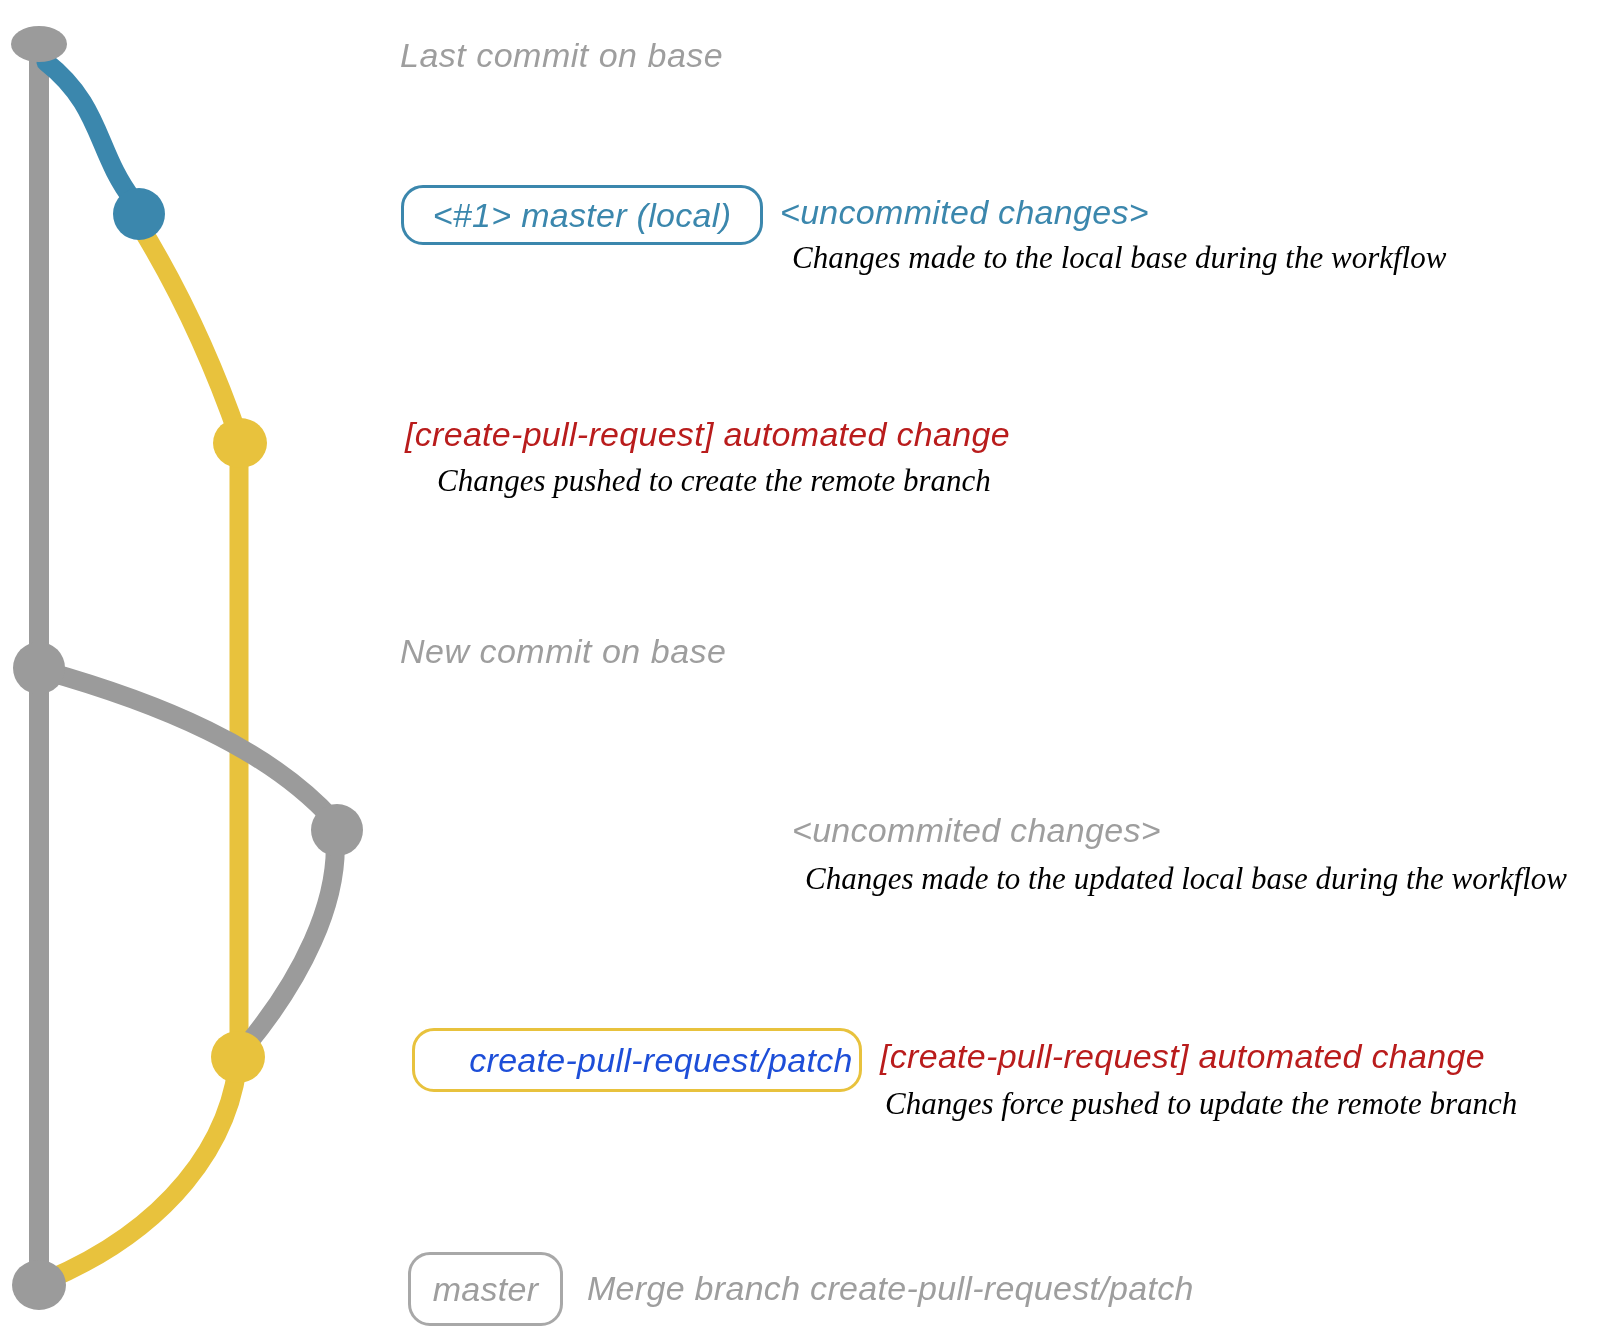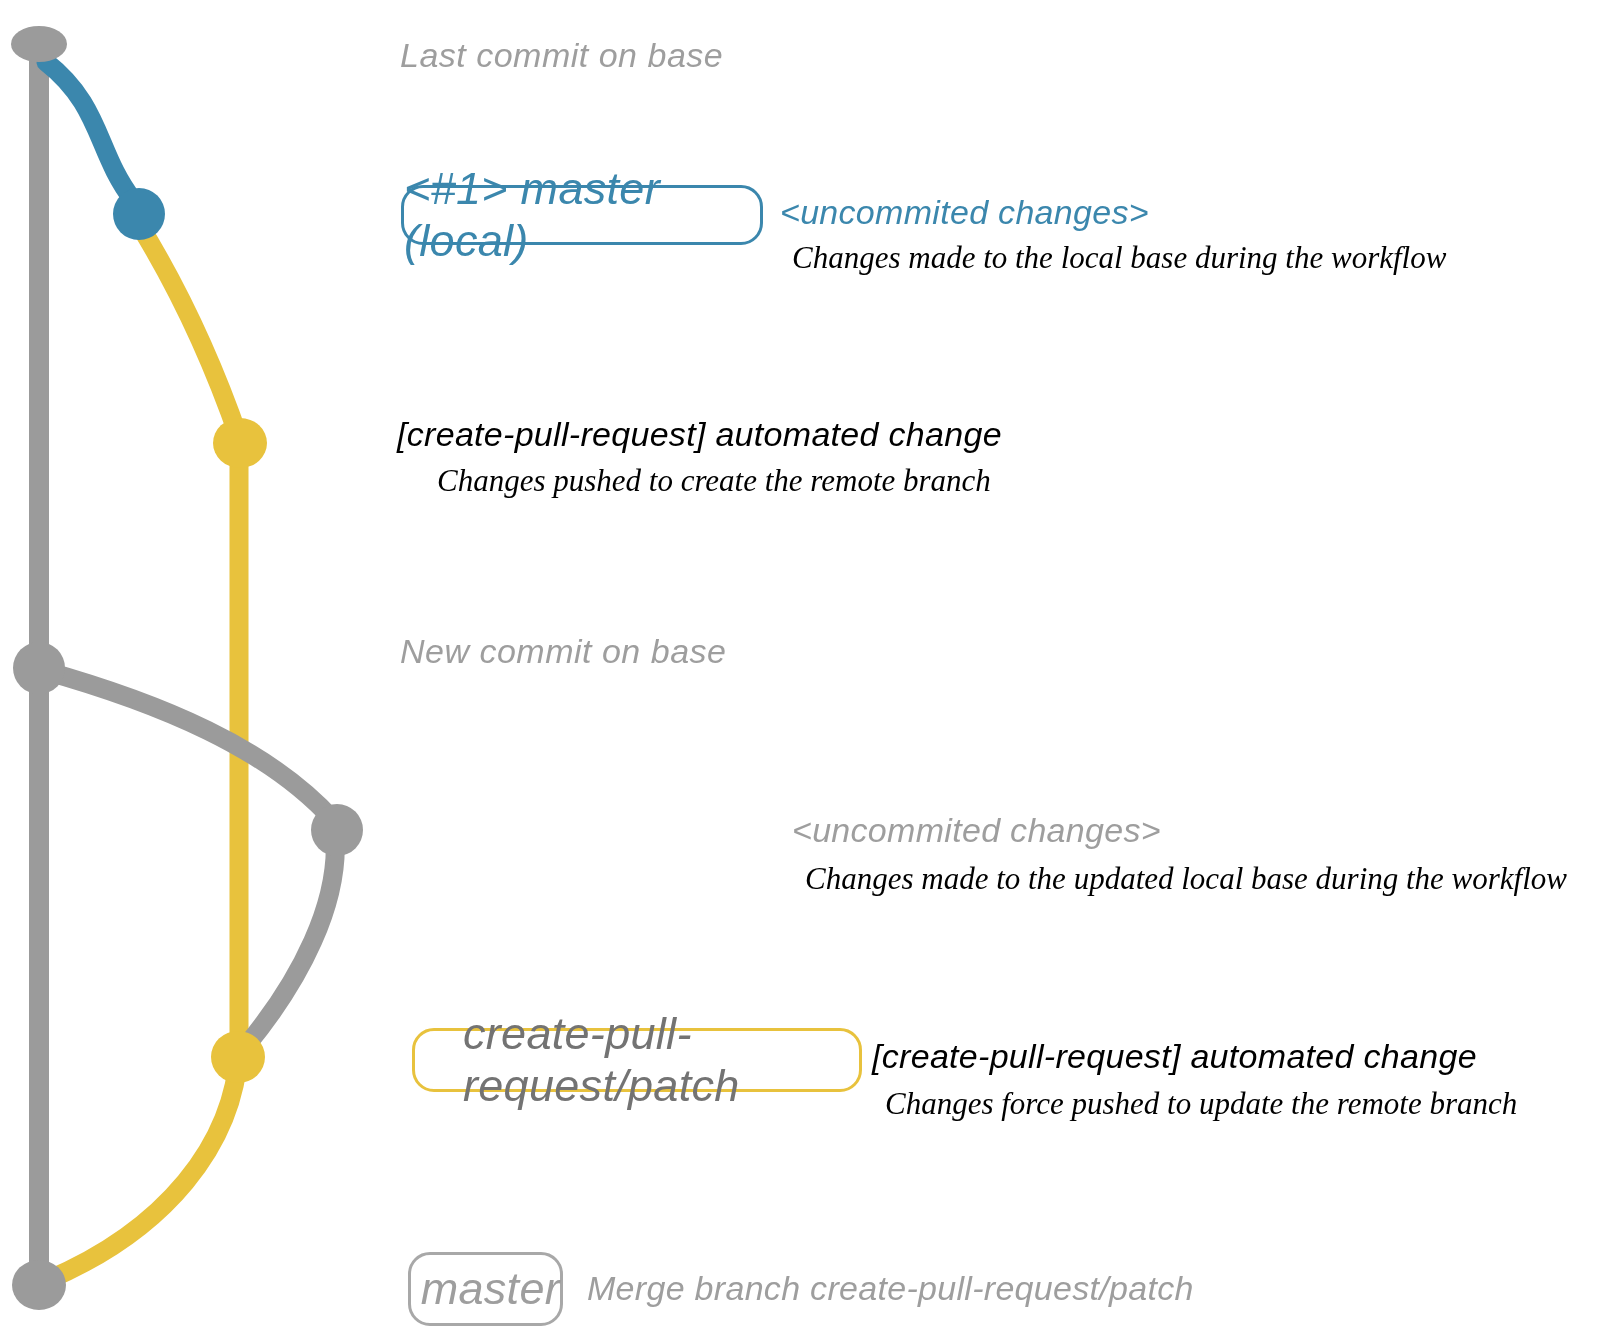--- a/index.html
+++ b/index.html
@@ -12,35 +12,35 @@
     font-style:italic;
   }
   .graph{position:absolute;left:0;top:0;}
   .row{position:absolute;transform:translateY(-50%);white-space:nowrap;}
   .heading{
     font-size:34px;color:#9E9E9E;letter-spacing:0.5px;
   }
   .note{font-size:34px;letter-spacing:0.3px;}
   .note.blue{color:#3B87AD;}
   .note.gray{color:#9E9E9E;}
-  .note.yellow{color:#000000;}
+  .note.yellow{color:#b91c1c;margin-left:8px;}
   .serif{
     font-family:"Liberation Serif", serif;
     font-size:31px;color:#000000;
   }
   .badge{
     position:absolute;transform:translateY(-50%);
-    display:flex;align-items:center;justify-content:flex-end;
+    display:flex;align-items:center;justify-content:center;
     border-radius:22px;background:#ffffff;
-    font-size:45px;letter-spacing:0.3px;
+    font-size:34px;letter-spacing:0.3px;
     box-sizing:border-box;
   }
   .badge.blue{border:3px solid #3B87AD;color:#3B87AD;}
   .badge.gray{border:3px solid #A8A8A8;color:#9E9E9E;}
-  .badge.yellow{border:3px solid #E8C23D;color:#737373;padding-left:48px;}
+  .badge.yellow{border:3px solid #E8C23D;color:#1d4ed8;padding-left:48px;}
 </style>
 </head>
 <body>
 
 <div class="stage">
 
   <svg class="graph" width="380" height="1344" viewBox="0 0 380 1344">
 
     <path d="M 39 46 L 39 1285" stroke="#9B9B9B" stroke-width="20" fill="none" stroke-linecap="round"></path>
 

